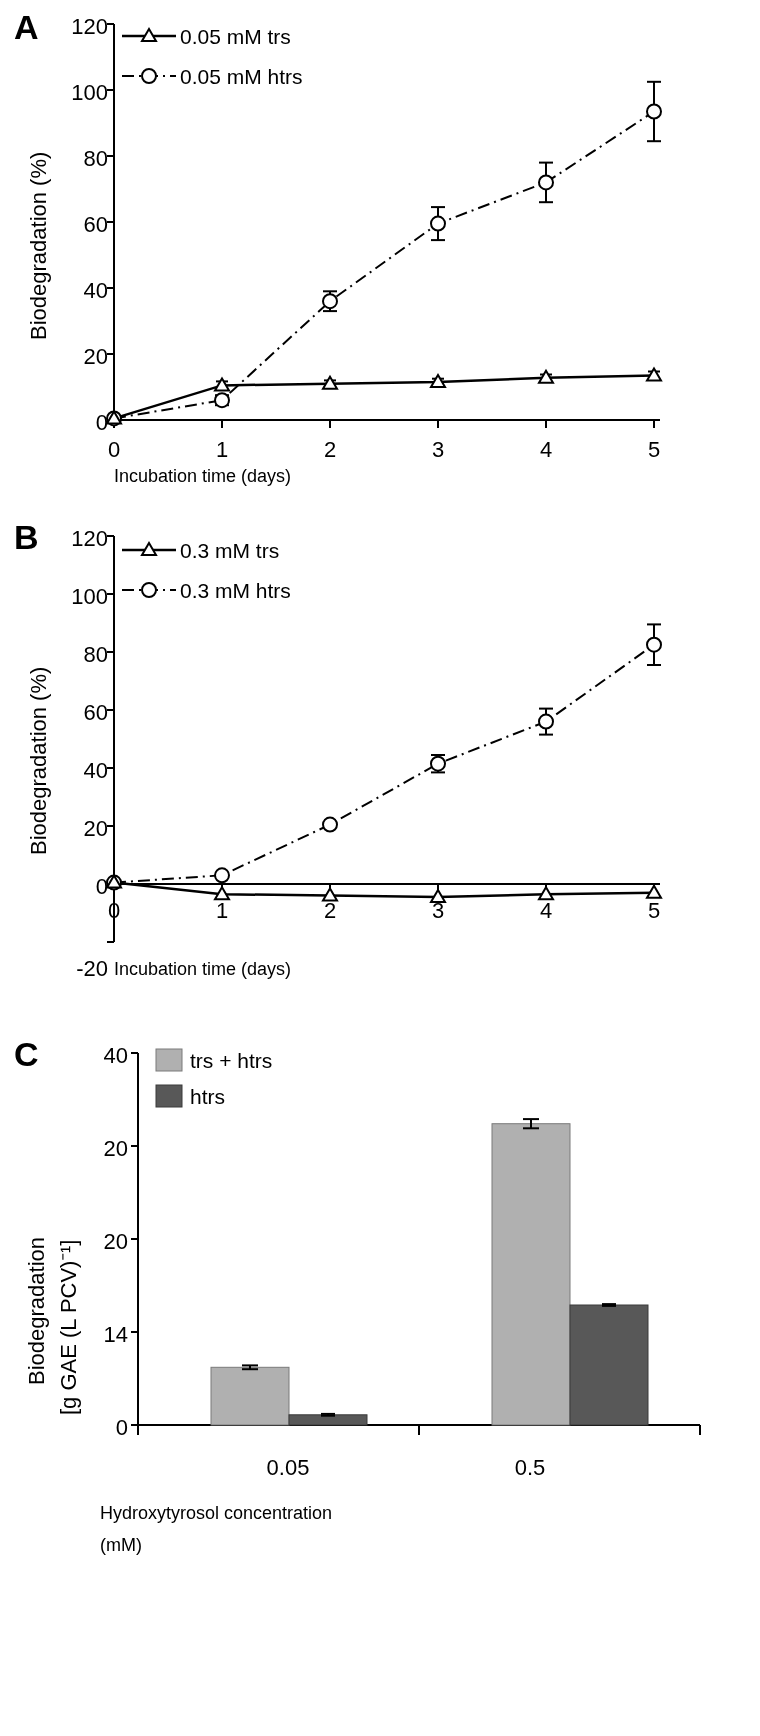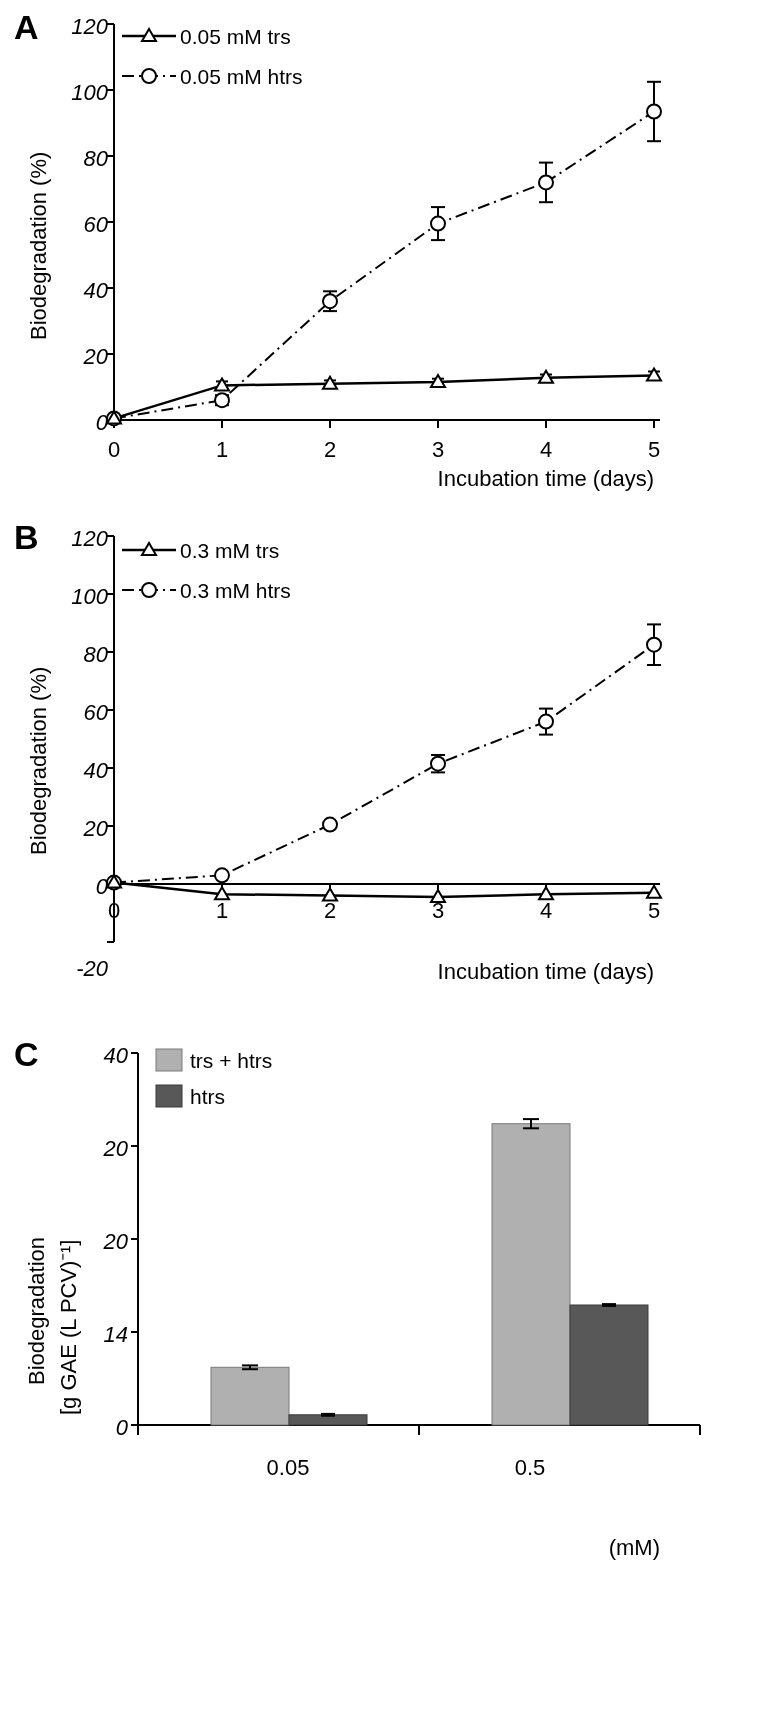--- a/index.html
+++ b/index.html
@@ -3,22 +3,22 @@
 <meta charset="utf-8">
 <style>
   html,body{margin:0;padding:0;background:#ffffff;}
   body{width:760px;height:1736px;font-family:"Liberation Sans",sans-serif;color:#000;position:relative;overflow:hidden;}
   .panel{position:absolute;left:0;width:760px;}
   #panelA{top:0;height:500px;}
   #panelB{top:500px;height:515px;}
   #panelC{top:1015px;height:721px;}
   .panel-letter{position:absolute;font-size:34px;font-weight:bold;font-family:"Liberation Sans",sans-serif;}
   .ylabel{position:absolute;transform:rotate(-90deg);transform-origin:left top;font-size:22px;white-space:nowrap;}
-  .xlabel{position:absolute;font-size:22px;text-align:right;white-space:nowrap;}
-  .tick-y{position:absolute;font-size:22px;text-align:right;width:52px;font-style:italic;}
+  .xlabel{position:absolute;font-size:18px;text-align:left;white-space:nowrap;}
+  .tick-y{position:absolute;font-size:22px;text-align:right;width:52px;}
   .tick-x{position:absolute;font-size:22px;text-align:center;width:40px;}
   svg{position:absolute;top:0;left:0;overflow:visible;}
   .legend-text{font-size:21px;font-family:"Liberation Sans",sans-serif;}
 </style>
 </head>
 <body>
 
 <div class="panel" id="panelA">
   <div class="panel-letter" style="left:14px;top:8px;">A</div>
   <div class="ylabel" style="left:26px;top:340px;">Biodegradation (%)</div>
@@ -230,20 +230,21 @@
 
   <div class="tick-y" style="left:76px;top:28px;">40</div>
   <div class="tick-y" style="left:76px;top:121px;">20</div>
   <div class="tick-y" style="left:76px;top:214px;">20</div>
   <div class="tick-y" style="left:76px;top:307px;">14</div>
   <div class="tick-y" style="left:76px;top:400px;">0</div>
 
   <div class="tick-x" style="left:248px;top:440px;width:80px;">0.05</div>
   <div class="tick-x" style="left:490px;top:440px;width:80px;">0.5</div>
 
+  <div class="xlabel" style="left:100px;top:488px;width:560px;">Hydroxytyrosol concentration</div>
   <div class="xlabel" style="left:100px;top:520px;width:560px;">(mM)</div>
 
   <svg width="760" height="721">
 
     <line x1="138" y1="38" x2="138" y2="410" stroke="#000" stroke-width="2"></line>
     <line x1="138" y1="410" x2="700" y2="410" stroke="#000" stroke-width="2"></line>
     <line x1="131" y1="38" x2="138" y2="38" stroke="#000" stroke-width="2"></line>
     <line x1="131" y1="131" x2="138" y2="131" stroke="#000" stroke-width="2"></line>
     <line x1="131" y1="224" x2="138" y2="224" stroke="#000" stroke-width="2"></line>
     <line x1="131" y1="317" x2="138" y2="317" stroke="#000" stroke-width="2"></line>

